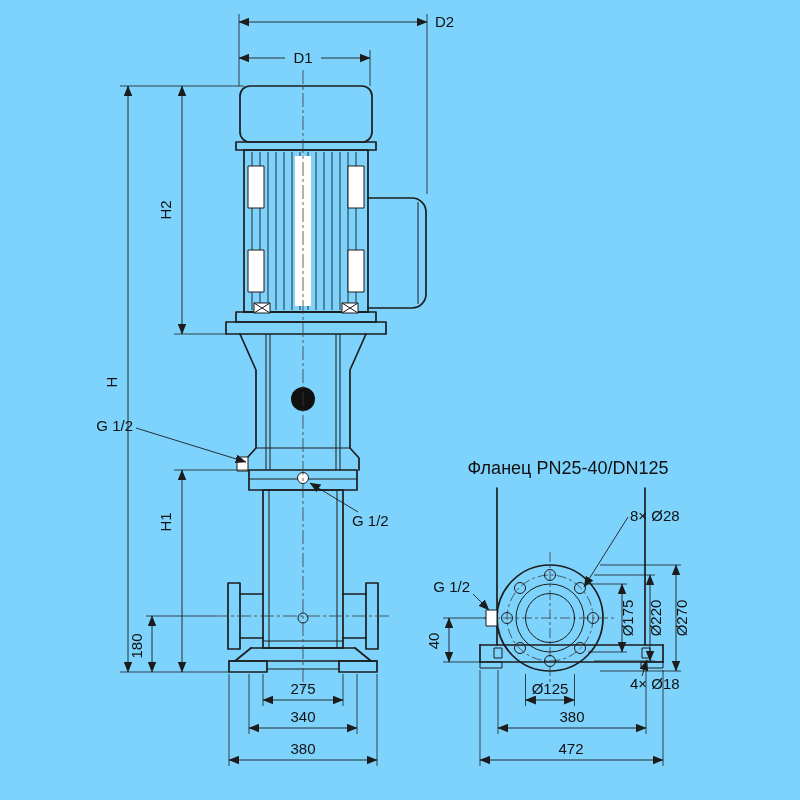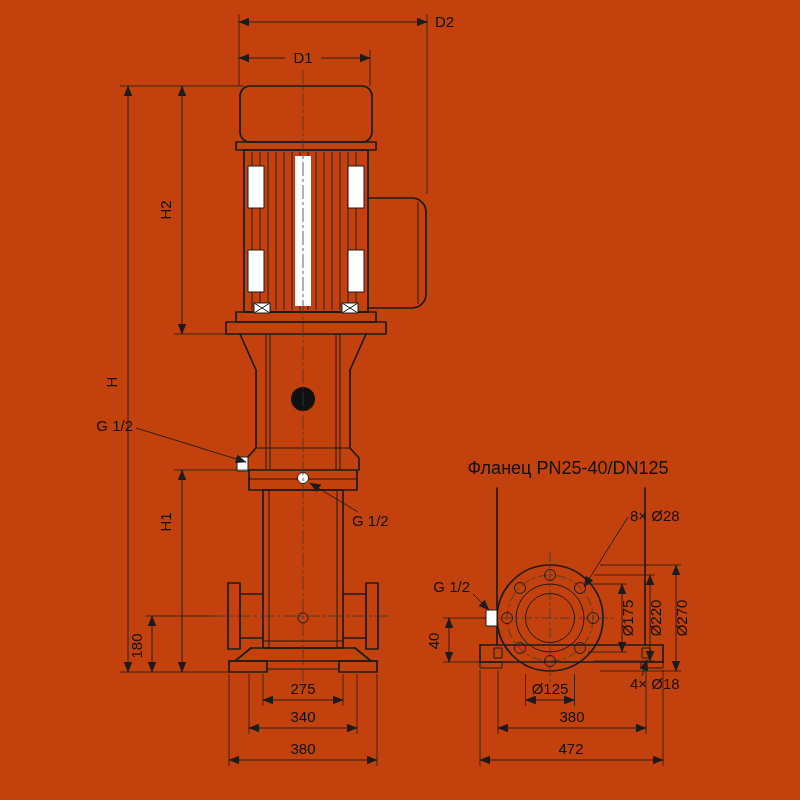--- a/index.html
+++ b/index.html
@@ -1,16 +1,16 @@
 <!DOCTYPE html>
 <html><head>
 <meta charset="utf-8">
 <style>
   html,body{margin:0;padding:0;background:#ffffff;}
-  .canvas{position:relative;width:800px;height:800px;background:#c2410c;
+  .canvas{position:relative;width:800px;height:800px;background:#7dd3fc;
           font-family:"Liberation Sans",sans-serif;overflow:hidden;}
   svg{display:block;}
   svg text{font-family:"Liberation Sans",sans-serif;fill:#111;}
   .obj{fill:none;stroke:#1c1c1c;stroke-width:1.7;stroke-linejoin:round;stroke-linecap:round;}
   .obj2{fill:none;stroke:#1c1c1c;stroke-width:1;stroke-linejoin:round;}
   .fin{stroke:#1c1c1c;stroke-width:0.9;}
   .ext{stroke:#1c1c1c;stroke-width:0.8;}
   .dim{stroke:#1c1c1c;stroke-width:0.9;fill:none;}
   .ldr{stroke:#1c1c1c;stroke-width:0.9;fill:none;}
   .cl{stroke:#3a3a3a;stroke-width:0.8;stroke-dasharray:14 3 3 3;fill:none;}

